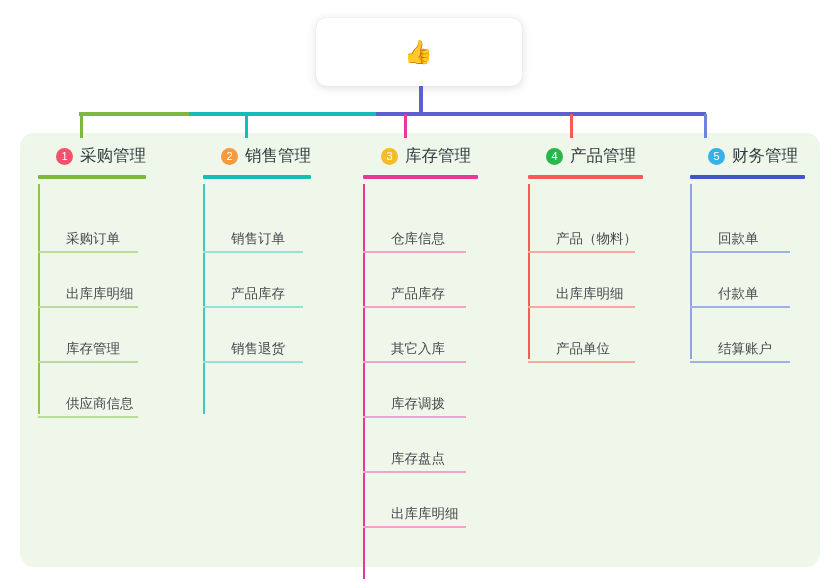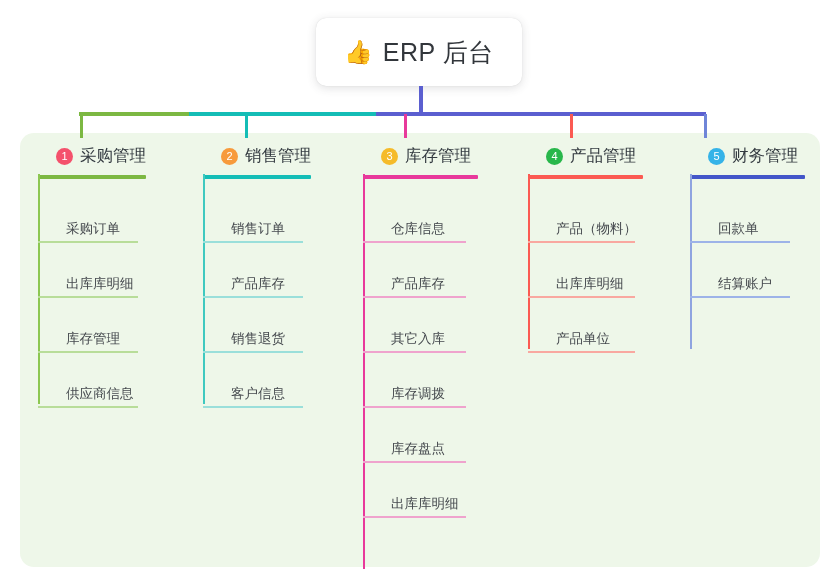--- a/index.html
+++ b/index.html
@@ -104,21 +104,21 @@
   
   .spine {
     position: absolute;
     width: 2px;
     top: 0;
   }
 
   
   .leaves {
     position: relative;
-    margin-top: 4px;
+    margin-top: 14px;
     padding-top: 10px;
   }
   .leaf {
     position: relative;
     height: 55px;
     box-sizing: border-box;
   }
   .leaf-label {
     position: absolute;
     left: 28px;
@@ -134,21 +134,20 @@
     height: 2px;
   }
 </style>
 </head>
 <body style="background: rgb(255, 255, 255);">
 
 <div id="panel" style="background: rgb(238, 247, 233);"></div>
 
 <div id="root-card">
   <span class="thumb">👍</span>
-  <span class="root-title">ERP 后台</span>
 </div>
 
 <div id="stem" class="line" style="background: rgb(91, 95, 208);"></div>
 <div id="bus-container">
     <div class="line bus" style="left: 79px; top: 112px; width: 112px; background: rgb(124, 184, 66);"></div>
     <div class="line bus" style="left: 189px; top: 112px; width: 189px; background: rgb(20, 189, 182);"></div>
     <div class="line bus" style="left: 376px; top: 112px; width: 330px; background: rgb(91, 95, 208);"></div>
   </div>
 <div id="drops-container">
     <div class="line drop" style="left: 80px; top: 114px; height: 24px; background: rgb(124, 184, 66);"></div>
@@ -198,24 +197,20 @@
           <div class="leaf-rule" style="width: 100px; background: rgb(154, 223, 218);"></div>
         </div>
         <div class="leaf">
           <div class="leaf-label">产品库存</div>
           <div class="leaf-rule" style="width: 100px; background: rgb(154, 223, 218);"></div>
         </div>
         <div class="leaf">
           <div class="leaf-label">销售退货</div>
           <div class="leaf-rule" style="width: 100px; background: rgb(154, 223, 218);"></div>
         </div>
-        <div class="leaf">
-          <div class="leaf-label">客户信息</div>
-          <div class="leaf-rule" style="width: 100px; background: rgb(154, 223, 218);"></div>
-        </div>
       </div>
     </div>
     <div class="column" style="left: 363px;">
       <div class="col-header">
         <span class="badge" style="background: rgb(245, 187, 42);">3</span>
         <span class="col-title">库存管理</span>
       </div>
       <div class="col-rule" style="width: 115px; background: rgb(232, 57, 155);"></div>
       <div class="leaves">
         <div class="spine" style="background: rgb(232, 57, 155); height: 395px; top: -9px;"></div>
@@ -273,18 +268,22 @@
         <span class="col-title">财务管理</span>
       </div>
       <div class="col-rule" style="width: 115px; background: rgb(67, 86, 201);"></div>
       <div class="leaves">
         <div class="spine" style="background: rgb(143, 164, 224); height: 175px; top: -9px;"></div>
         <div class="leaf">
           <div class="leaf-label">回款单</div>
           <div class="leaf-rule" style="width: 100px; background: rgb(157, 179, 232);"></div>
         </div>
         <div class="leaf">
+          <div class="leaf-label">付款单</div>
+          <div class="leaf-rule" style="width: 100px; background: rgb(157, 179, 232);"></div>
+        </div>
+        <div class="leaf">
           <div class="leaf-label">结算账户</div>
           <div class="leaf-rule" style="width: 100px; background: rgb(157, 179, 232);"></div>
         </div>
       </div>
     </div>
   </div>
 
 </body></html>

